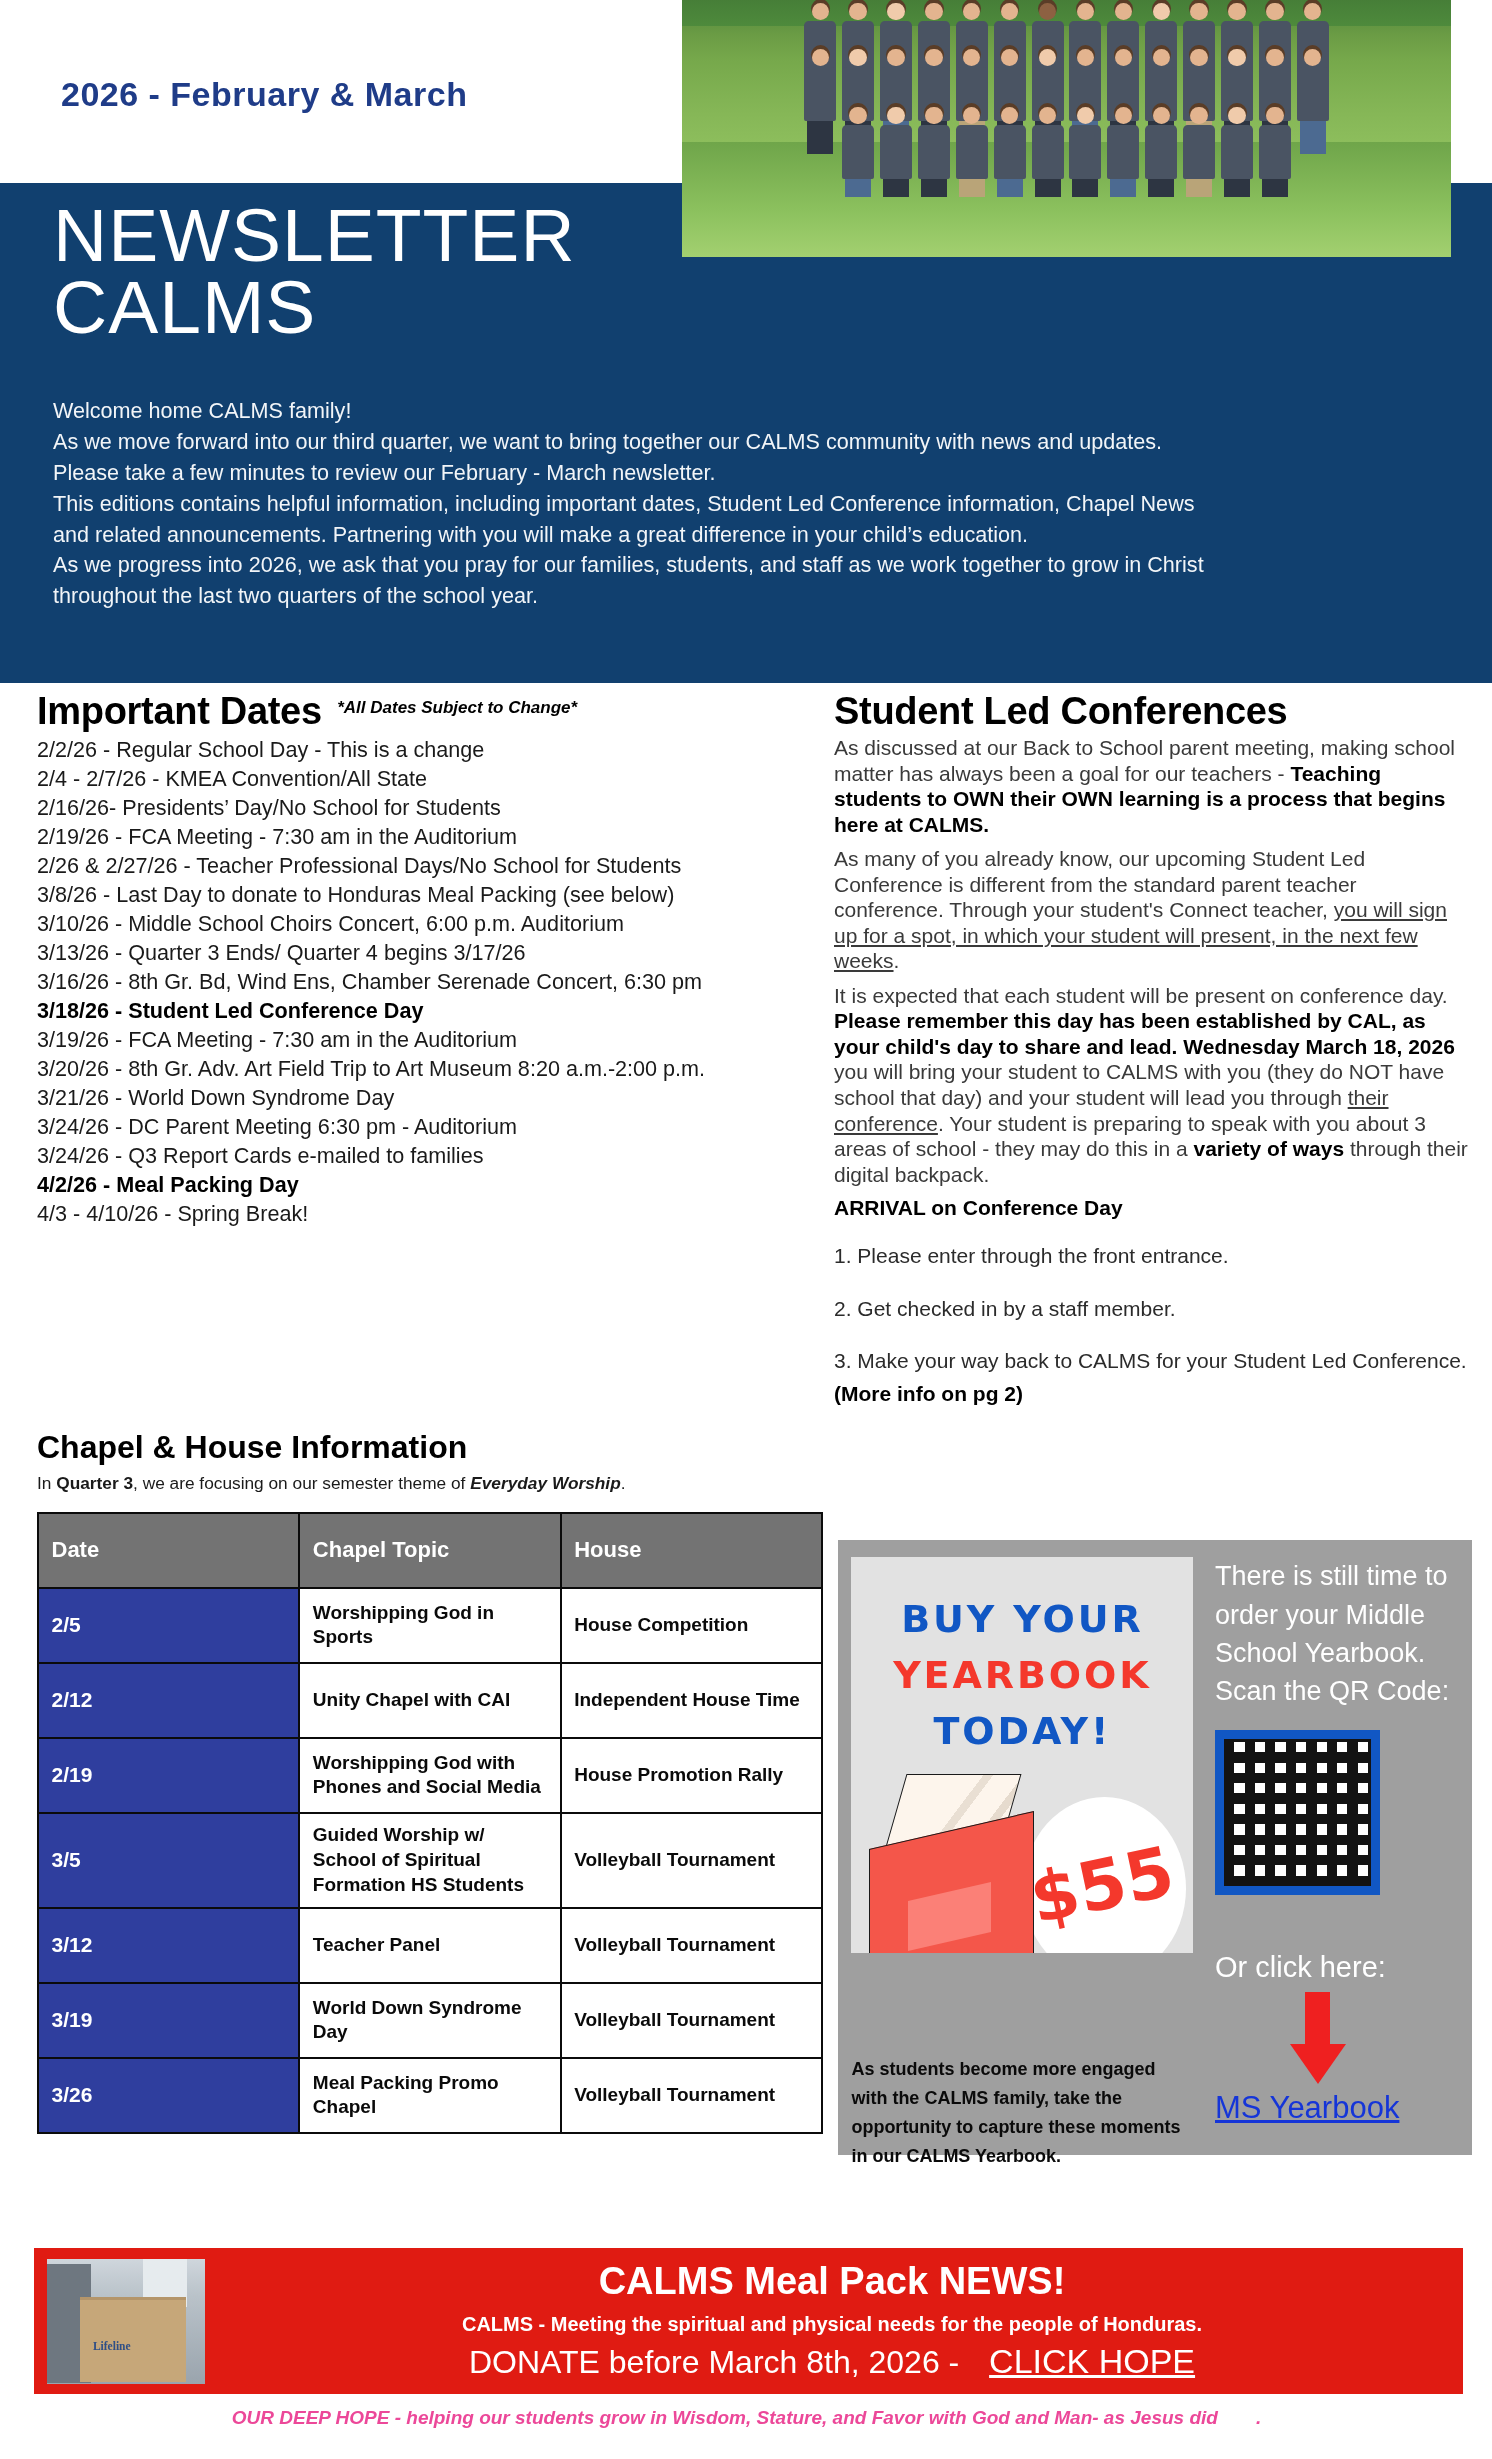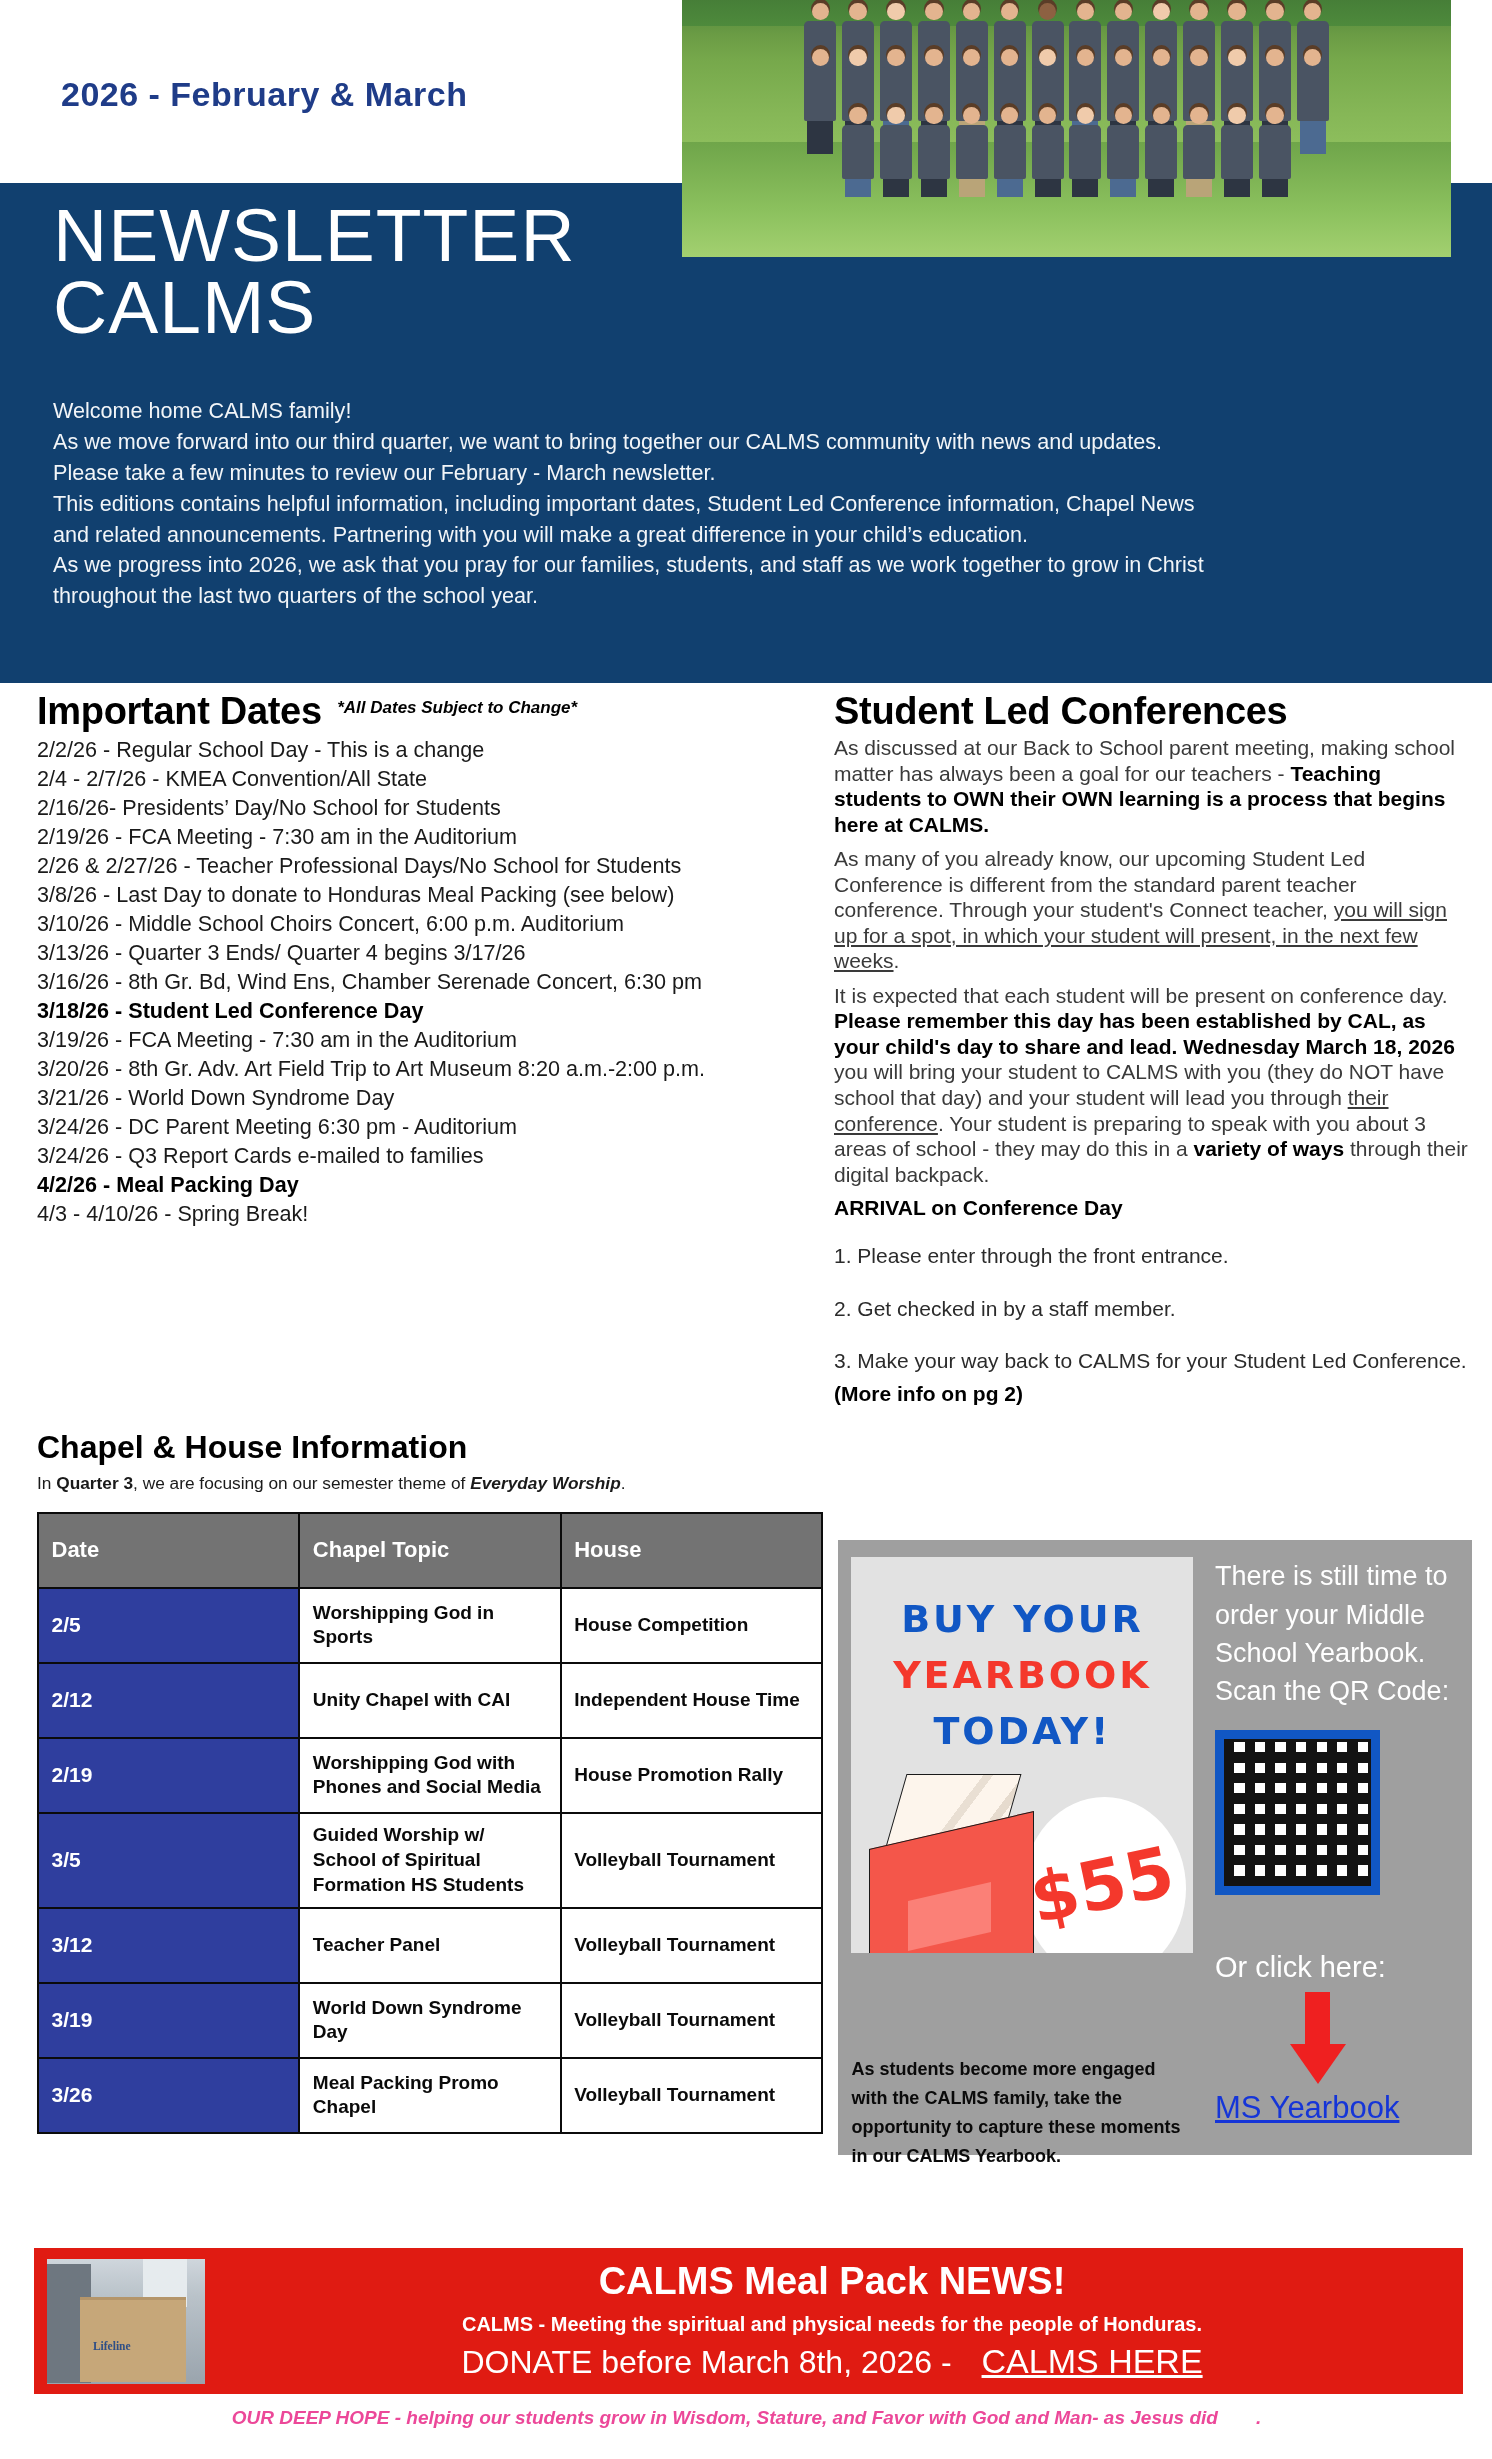--- a/index.html
+++ b/index.html
@@ -710,21 +710,21 @@
     <div class="photo">
       <div class="arm"></div>
       <div class="arm2"></div>
       <div class="box">
         <div class="logo">Lifeline</div>
       </div>
     </div>
     <div class="rb-title">CALMS Meal Pack NEWS!</div>
     <div class="rb-sub">CALMS - Meeting the spiritual and physical needs for the people of Honduras.</div>
     <div class="rb-donate">
-      <span>DONATE before  March 8th, 2026 - </span><a class="click" href="#" style="color:#fff">CALMS  HERE</a>
+      <span>DONATE before  March 8th, 2026 - </span><a class="click" href="#" style="color:#fff">CLICK  HOPE</a>
     </div>
   </div>
 
   <div class="footer-hope">
     <span>OUR  DEEP  HOPE - helping our students grow in Wisdom, Stature, and  Favor with God and  Man- as Jesus did</span><span class="dot">.</span>
   </div>
 
 </div>
 
 

